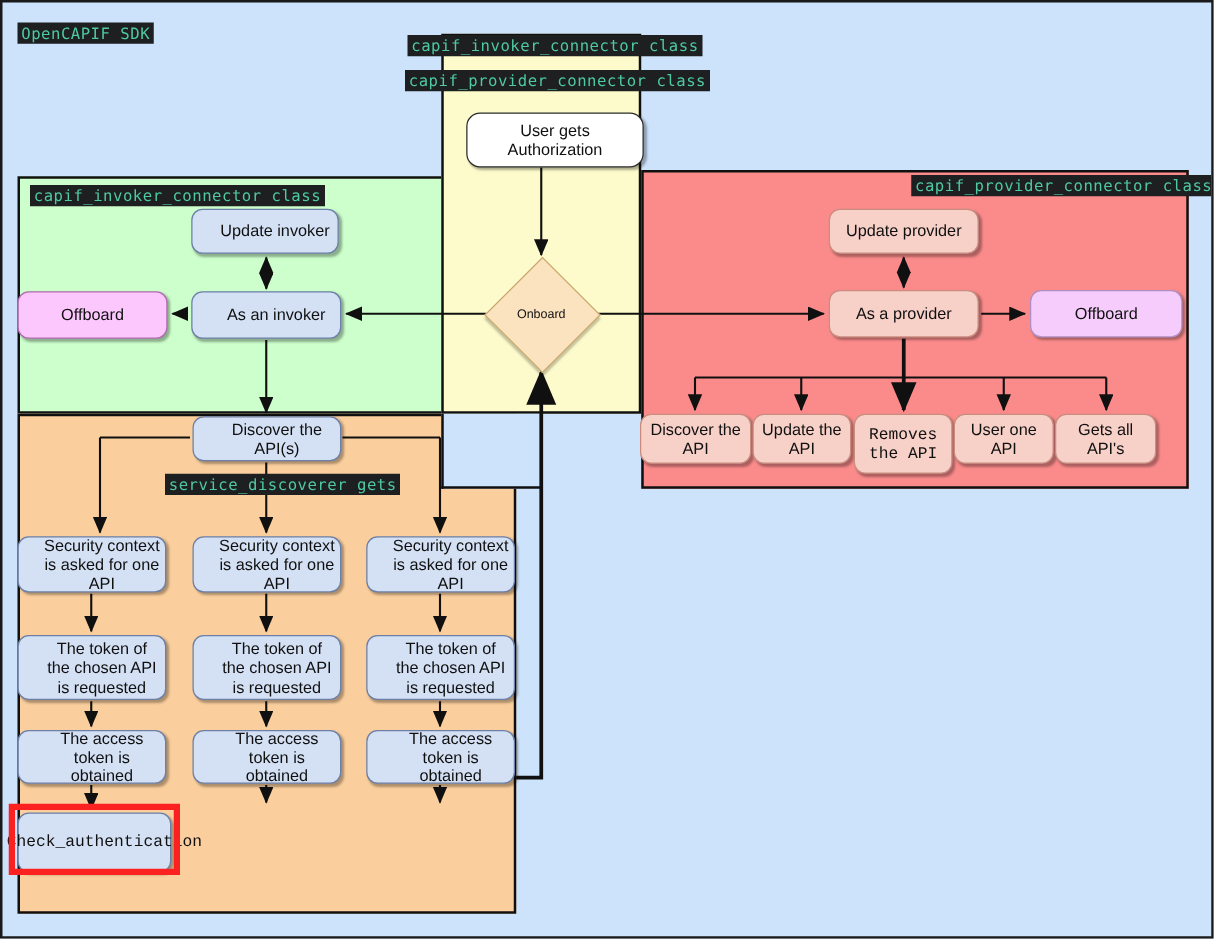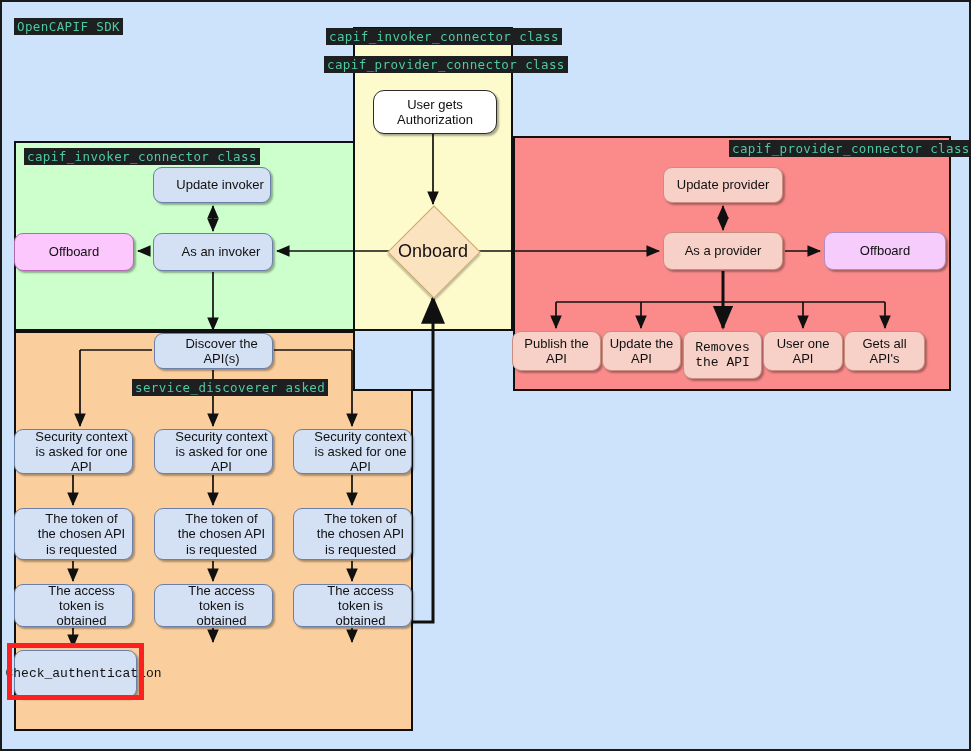--- a/index.html
+++ b/index.html
@@ -22,21 +22,21 @@
         font-size:13px;line-height:1.18;color:#101010;padding:2px 4px;
         box-shadow:2px 2px 2px rgba(0,0,0,.32);}
   .n-blue{background:#d4e1f5;border:1.6px solid #6b7fa8;padding-left:20px;}
   .n-pink{background:#fcc7fc;border:1.6px solid #b06bb0;}
   .n-lilac{background:#f5ccfc;border:1.6px solid #b08ec4;}
   .n-salmon{background:#f7d0c8;border:1.6px solid #c98d80;}
   .n-white{background:#ffffff;border:1.6px solid #2b2b2b;border-radius:11px;}
   .n-diamond{position:absolute;background:#fbe3bf;border:1.6px solid #c9a86a;
              transform:rotate(45deg);box-shadow:2px 2px 2px rgba(0,0,0,.25);}
   .diamond-label{position:absolute;display:flex;align-items:center;justify-content:center;
-                 font-size:18px;color:#101010;}
+                 font-size:10px;color:#101010;}
   
   .classlabel{position:absolute;background:#1d1f21;color:#4ec9a0;
               font-family:"DejaVu Sans Mono",monospace;font-size:12.5px;
               letter-spacing:.4px;padding:1px 3px;white-space:nowrap;}
   
   #highlight-check{position:absolute;left:5px;top:641px;width:137px;height:57px;
                    border:5px solid #fb2121;box-sizing:border-box;}
 </style>
 </head>
 <body>
@@ -107,36 +107,36 @@
       <path d="M411,620 L431,620 L431,296" stroke-width="3" marker-end="url(#ahT)"></path>
       <path d="M411,620 L431,620" stroke-width="1.7"></path>
     </g>
   </svg>
 
   <div class="classlabel" style="left:12px;top:16px;">OpenCAPIF SDK</div>
   <div class="classlabel" style="left:324px;top:26px;">capif_invoker_connector class</div>
   <div class="classlabel" style="left:322px;top:54px;">capif_provider_connector class</div>
   <div class="classlabel" style="left:22px;top:146px;">capif_invoker_connector class</div>
   <div class="classlabel" style="left:727px;top:138px;">capif_provider_connector class</div>
-  <div class="classlabel" style="left:130px;top:377px;">service_discoverer asked</div>
+  <div class="classlabel" style="left:130px;top:377px;">service_discoverer gets</div>
 
-  <div class="node n-white" style="left:371px;top:88px;width:124px;height:44px;">User gets Authorization</div>
+  <div class="node n-white" style="left:371px;top:88px;width:142px;height:44px;">User gets Authorization</div>
 
   <div class="n-diamond" style="left:399px;top:217px;width:64px;height:64px;"></div>
   <div class="diamond-label" style="left:387px;top:205px;width:88px;height:88px;">Onboard</div>
 
   <div class="node n-blue" style="left:151px;top:165px;width:118px;height:36px;">Update invoker</div>
   <div class="node n-blue" style="left:151px;top:231px;width:120px;height:38px;">As an invoker</div>
   <div class="node n-pink" style="left:12px;top:231px;width:120px;height:38px;">Offboard</div>
 
   <div class="node n-salmon" style="left:661px;top:165px;width:120px;height:36px;">Update provider</div>
   <div class="node n-salmon" style="left:661px;top:230px;width:120px;height:38px;">As a provider</div>
   <div class="node n-lilac" style="left:822px;top:230px;width:122px;height:38px;">Offboard</div>
 
-  <div class="node n-salmon" style="left:510px;top:329px;width:89px;height:40px;">Publish the API</div>
+  <div class="node n-salmon" style="left:510px;top:329px;width:89px;height:40px;">Discover the API</div>
   <div class="node n-salmon" style="left:600px;top:329px;width:79px;height:40px;">Update the API</div>
   <div class="node n-salmon" style="left:681px;top:329px;width:79px;height:48px;font-family:Liberation Mono, monospace;">Removes the API</div>
   <div class="node n-salmon" style="left:761px;top:329px;width:80px;height:40px;">User one API</div>
   <div class="node n-salmon" style="left:842px;top:329px;width:81px;height:40px;">Gets all API's</div>
 
   <div class="node n-blue" style="left:152px;top:331px;width:119px;height:36px;">Discover the API(s)</div>
 
   <div class="node n-blue" style="left:12px;top:427px;width:119px;height:45px;">Security context is asked for one API</div>
   <div class="node n-blue" style="left:152px;top:427px;width:119px;height:45px;">Security context is asked for one API</div>
   <div class="node n-blue" style="left:291px;top:427px;width:119px;height:45px;">Security context is asked for one API</div>

